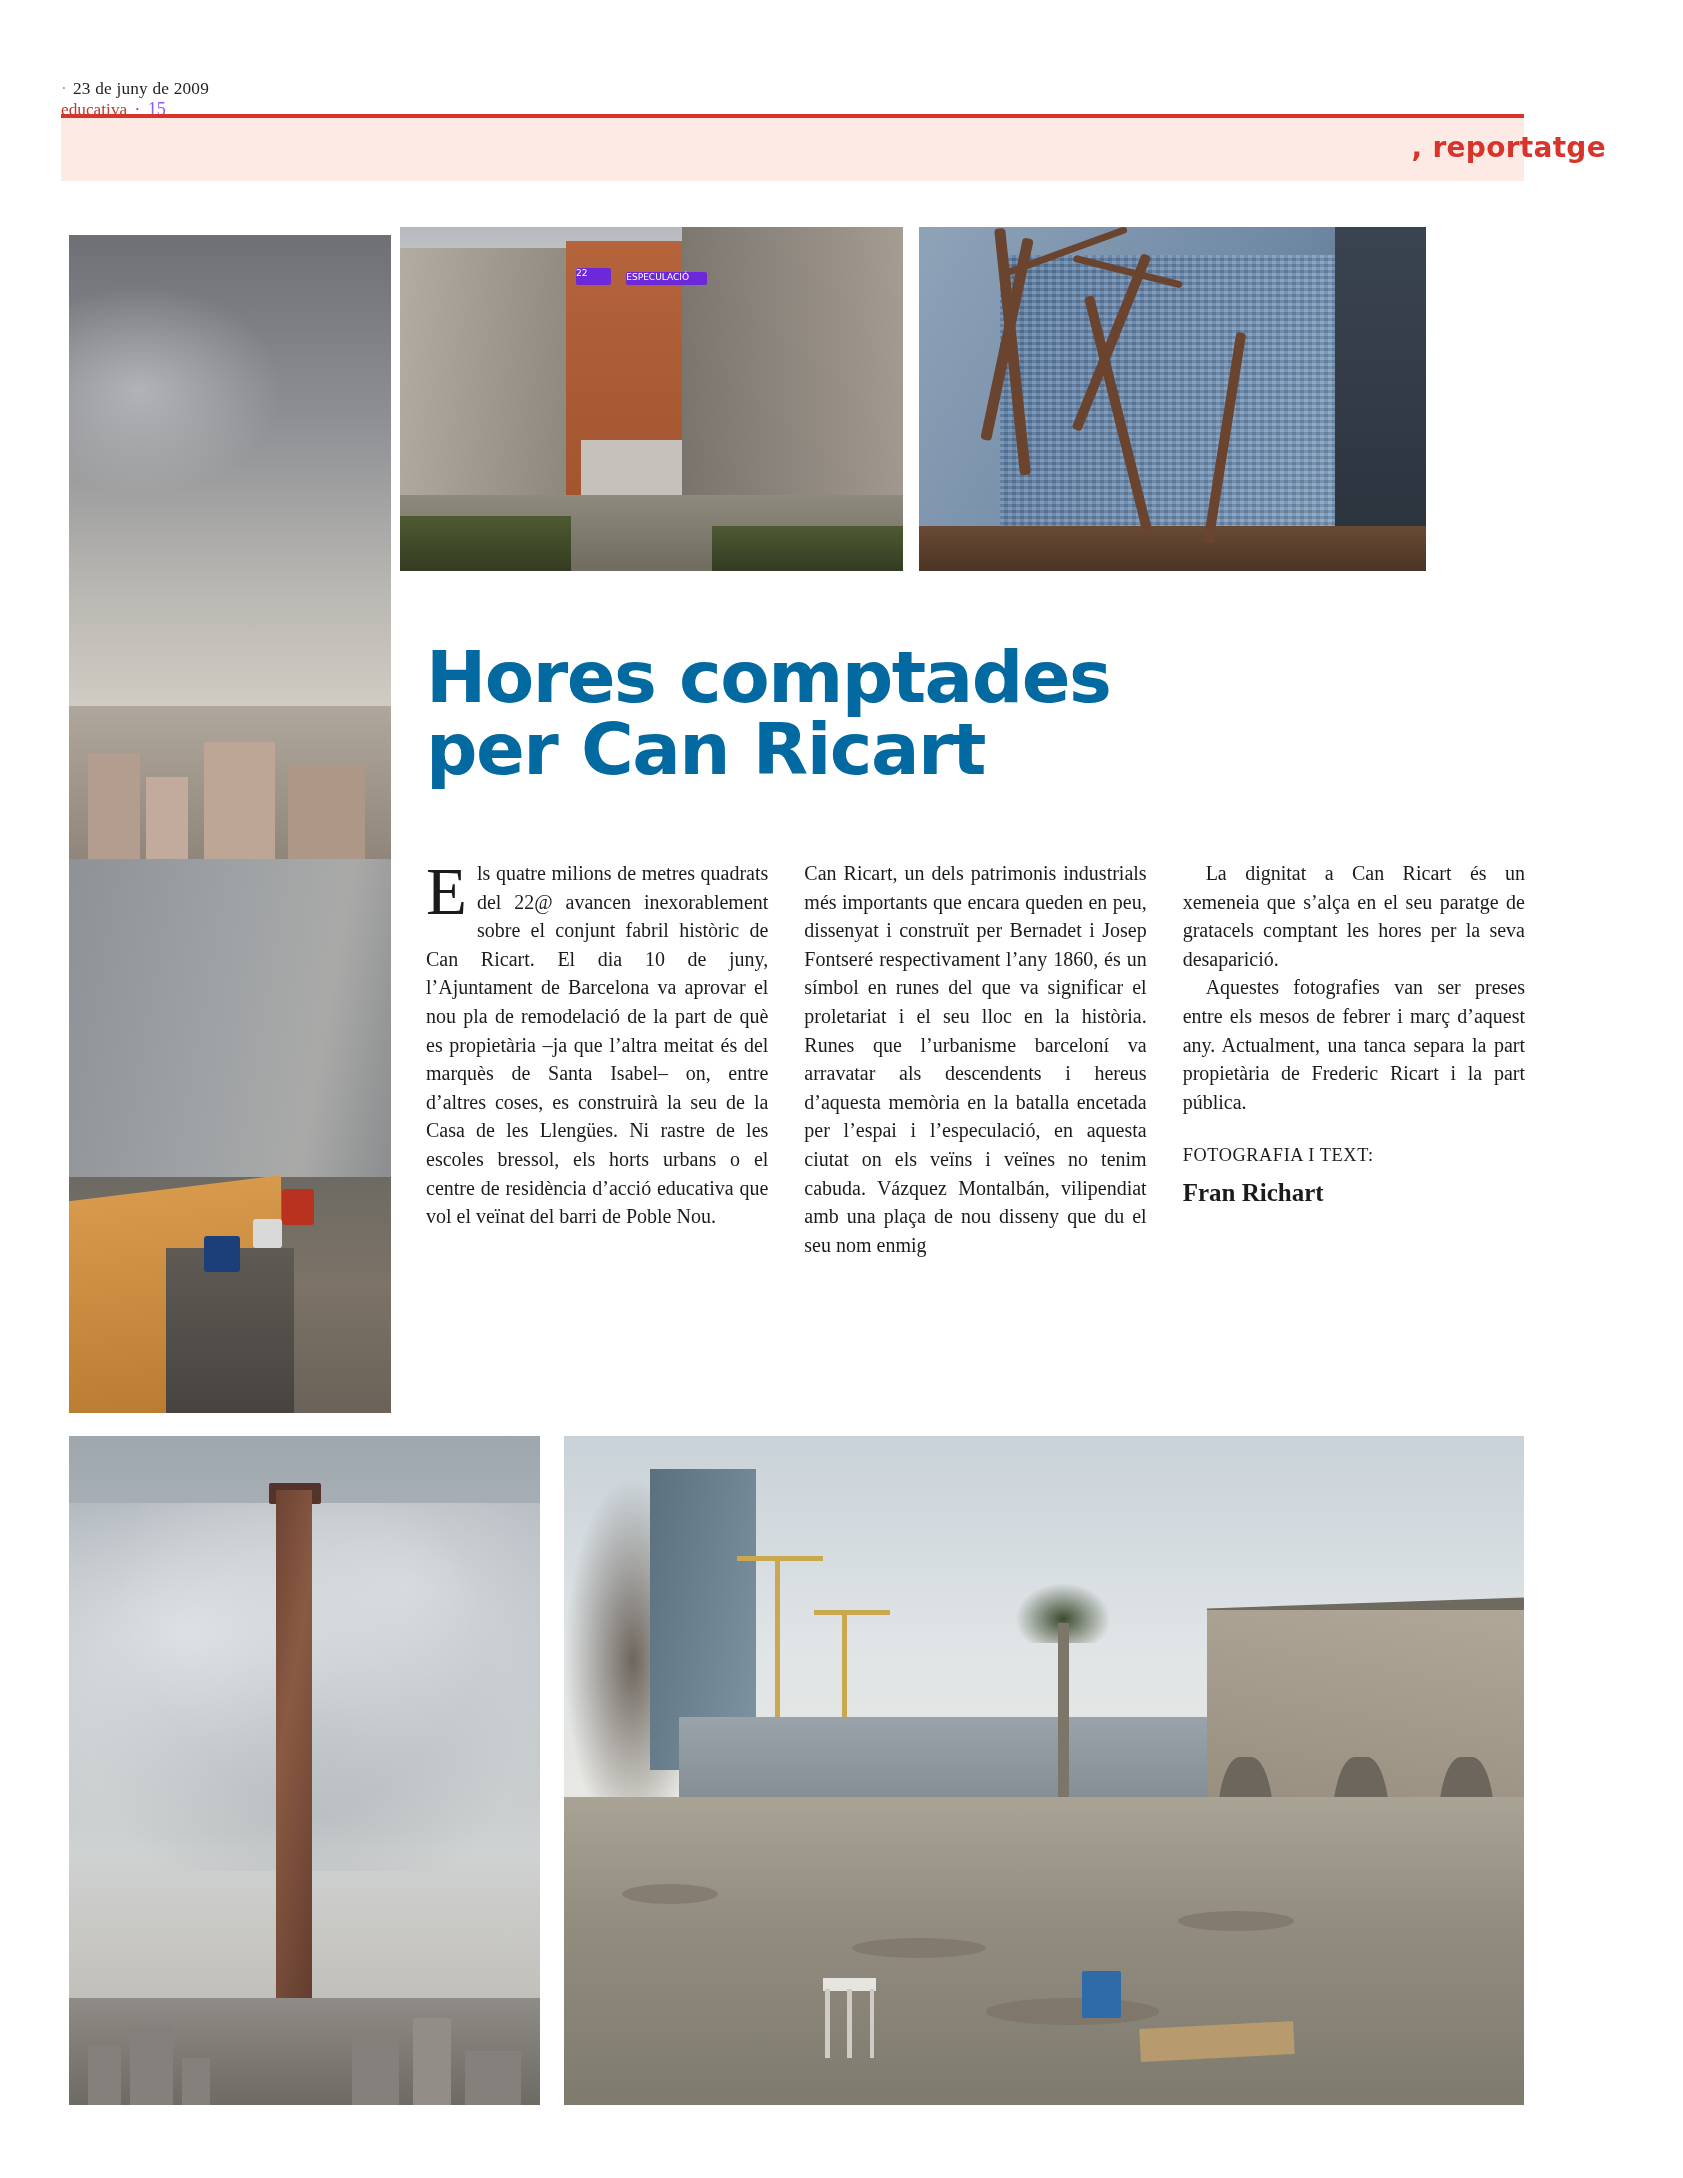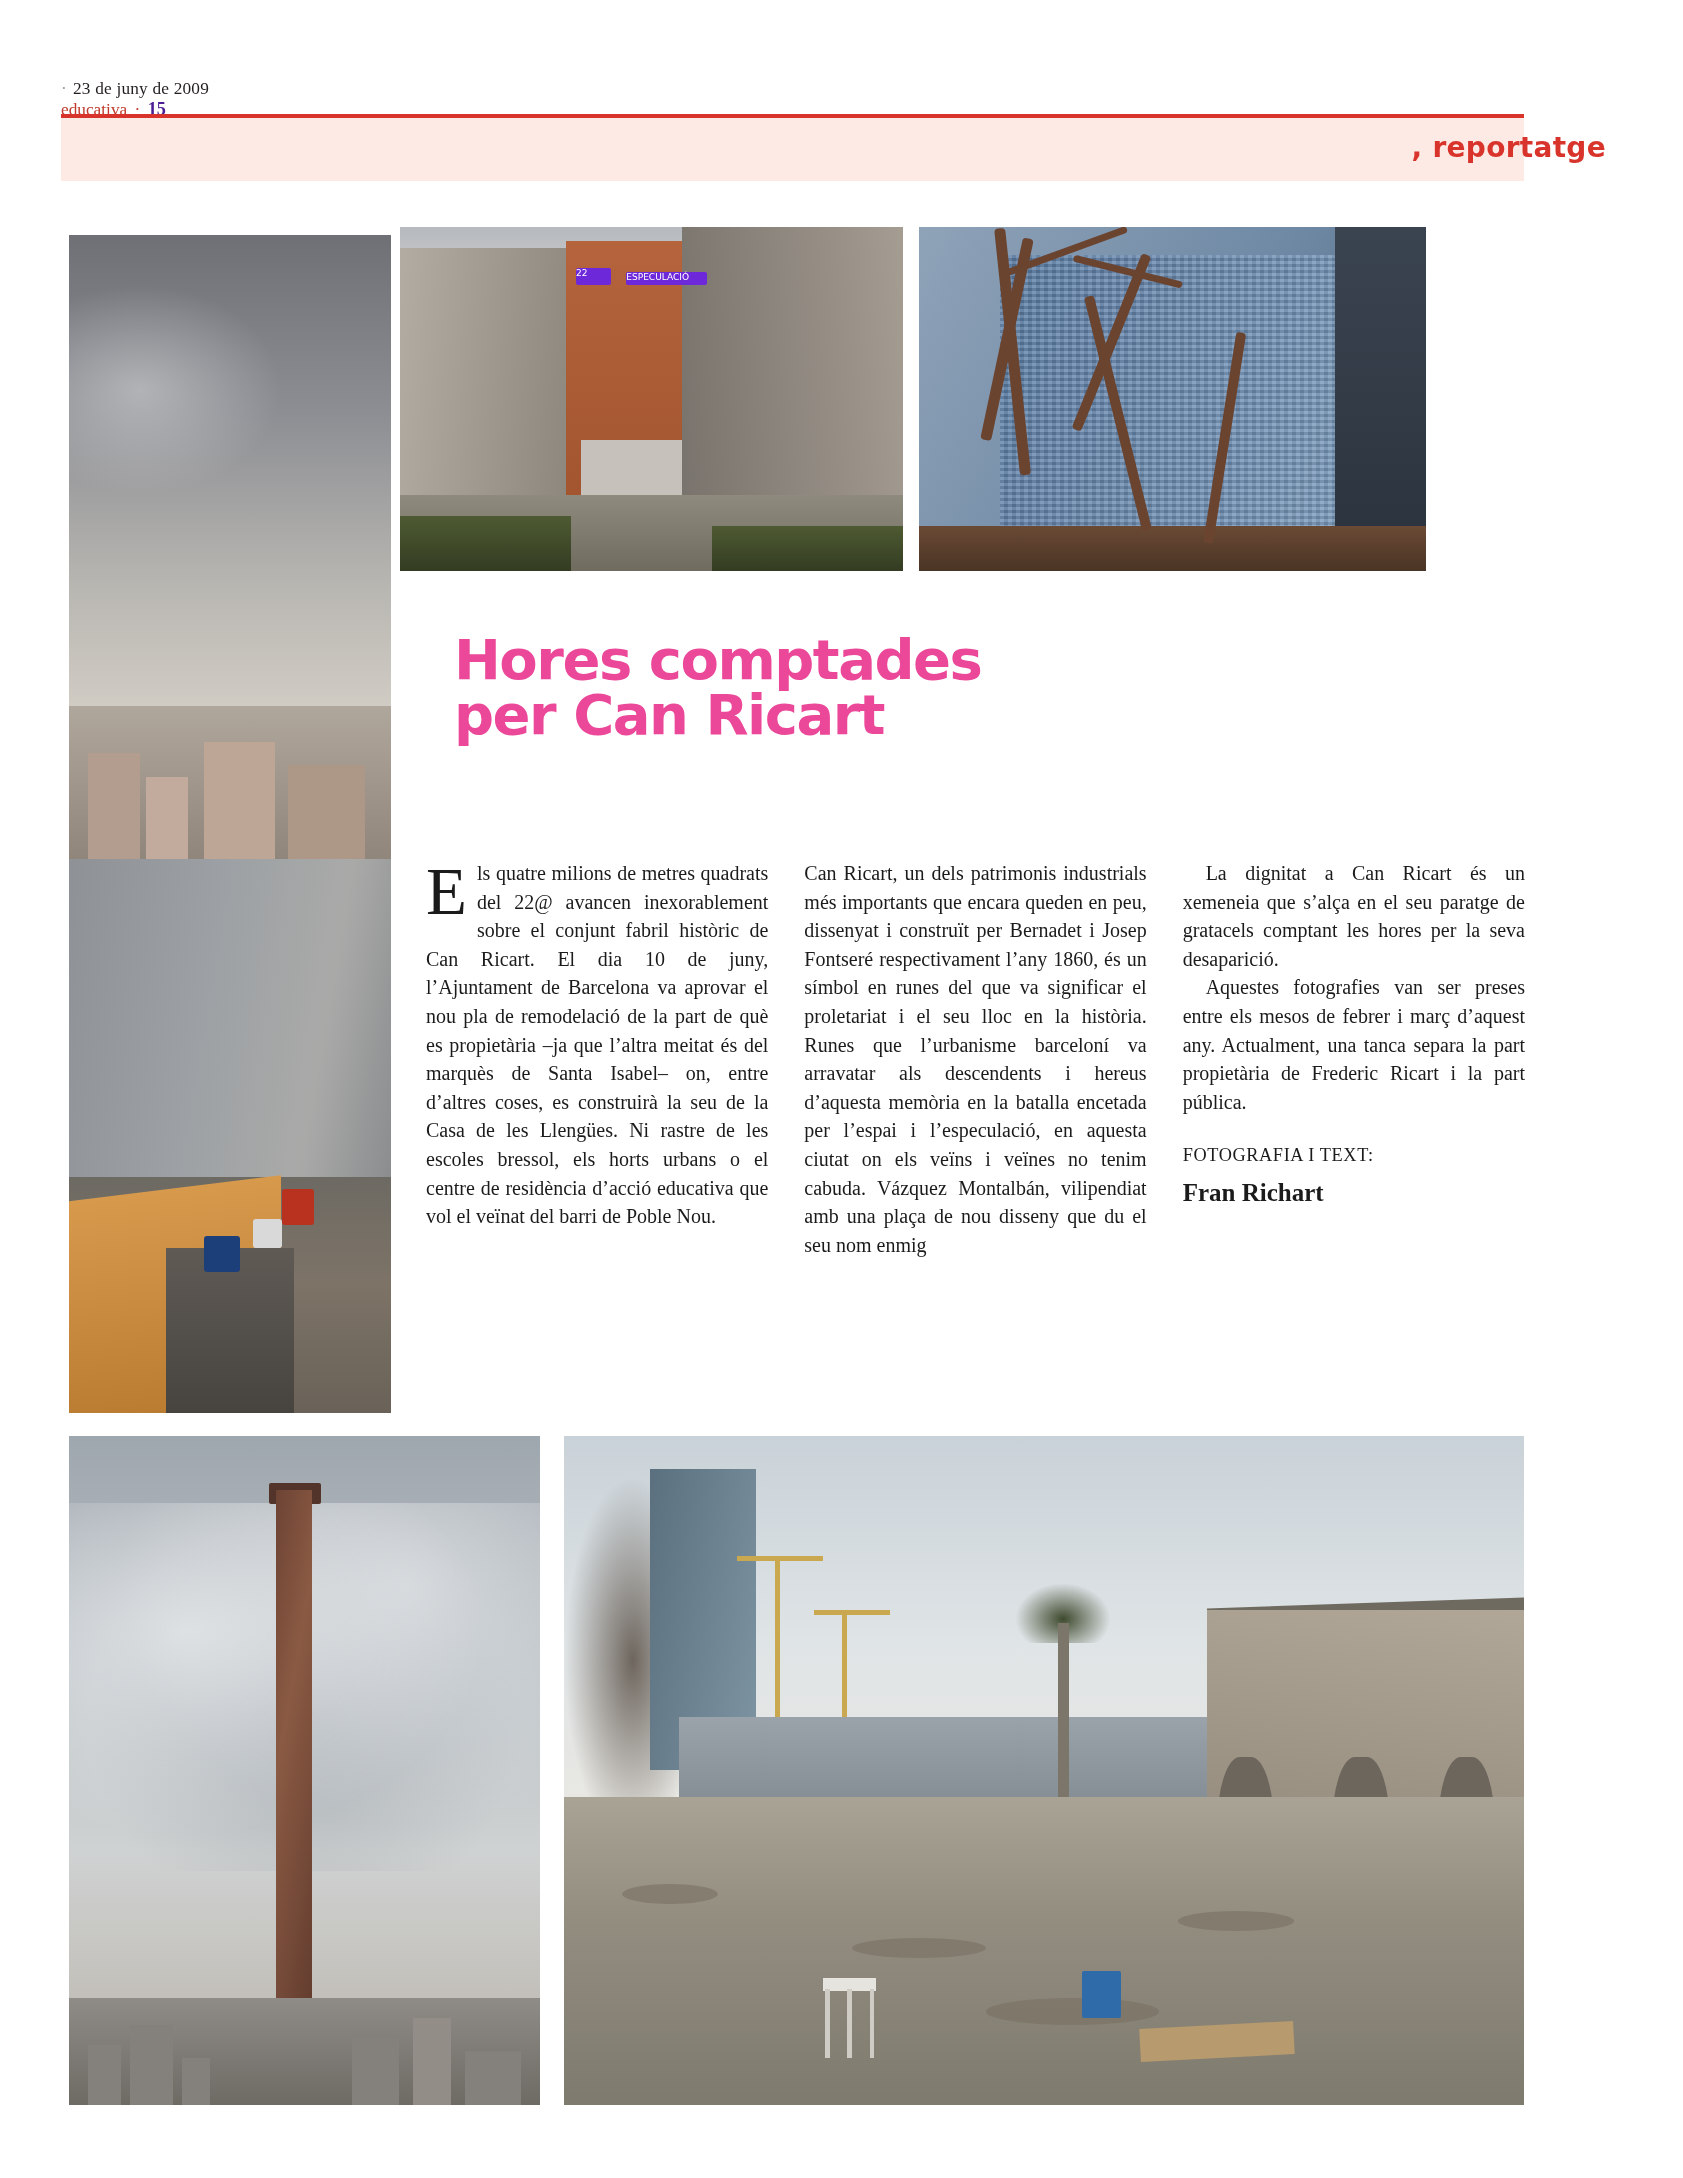--- a/index.html
+++ b/index.html
@@ -43,21 +43,21 @@
     color: #9a9a9a;
     margin-right: 6px;
   }
   .masthead-section {
     font-family: "Liberation Serif", serif;
     font-size: 17.3px;
     color: #c0392b;
     white-space: nowrap;
   }
   .masthead-section .sep { color: #c0392b; margin: 0 3px; }
-  .masthead-section .num { font-weight: bold; color: #4c1d95; font-size: 18.3px; }
+  .masthead-section .num { font-weight: normal; color: #8b5cf6; font-size: 18.3px; }
 
   .rule-red {
     position: absolute;
     left: 61px;
     top: 114px;
     width: 1463px;
     height: 4px;
     background: #d9342b;
   }
   .band-pink {
@@ -285,25 +285,24 @@
   }
 
   
   .headline {
     position: absolute;
     left: 426px;
     top: 594px;
     width: 1079px;
     font-family: "DejaVu Sans", sans-serif;
     font-weight: bold;
-    font-size: 56px;
+    font-size: 72px;
     line-height: 0.99;
     letter-spacing: -1.5px;
-    color: #ec4899;
-    margin-left: 28px;
+    color: #0369a1;
   }
   .headline .l2 { display: block; }
 
   
   .cols {
     position: absolute;
     left: 426px;
     top: 859px;
     width: 1099px;
     display: flex;

